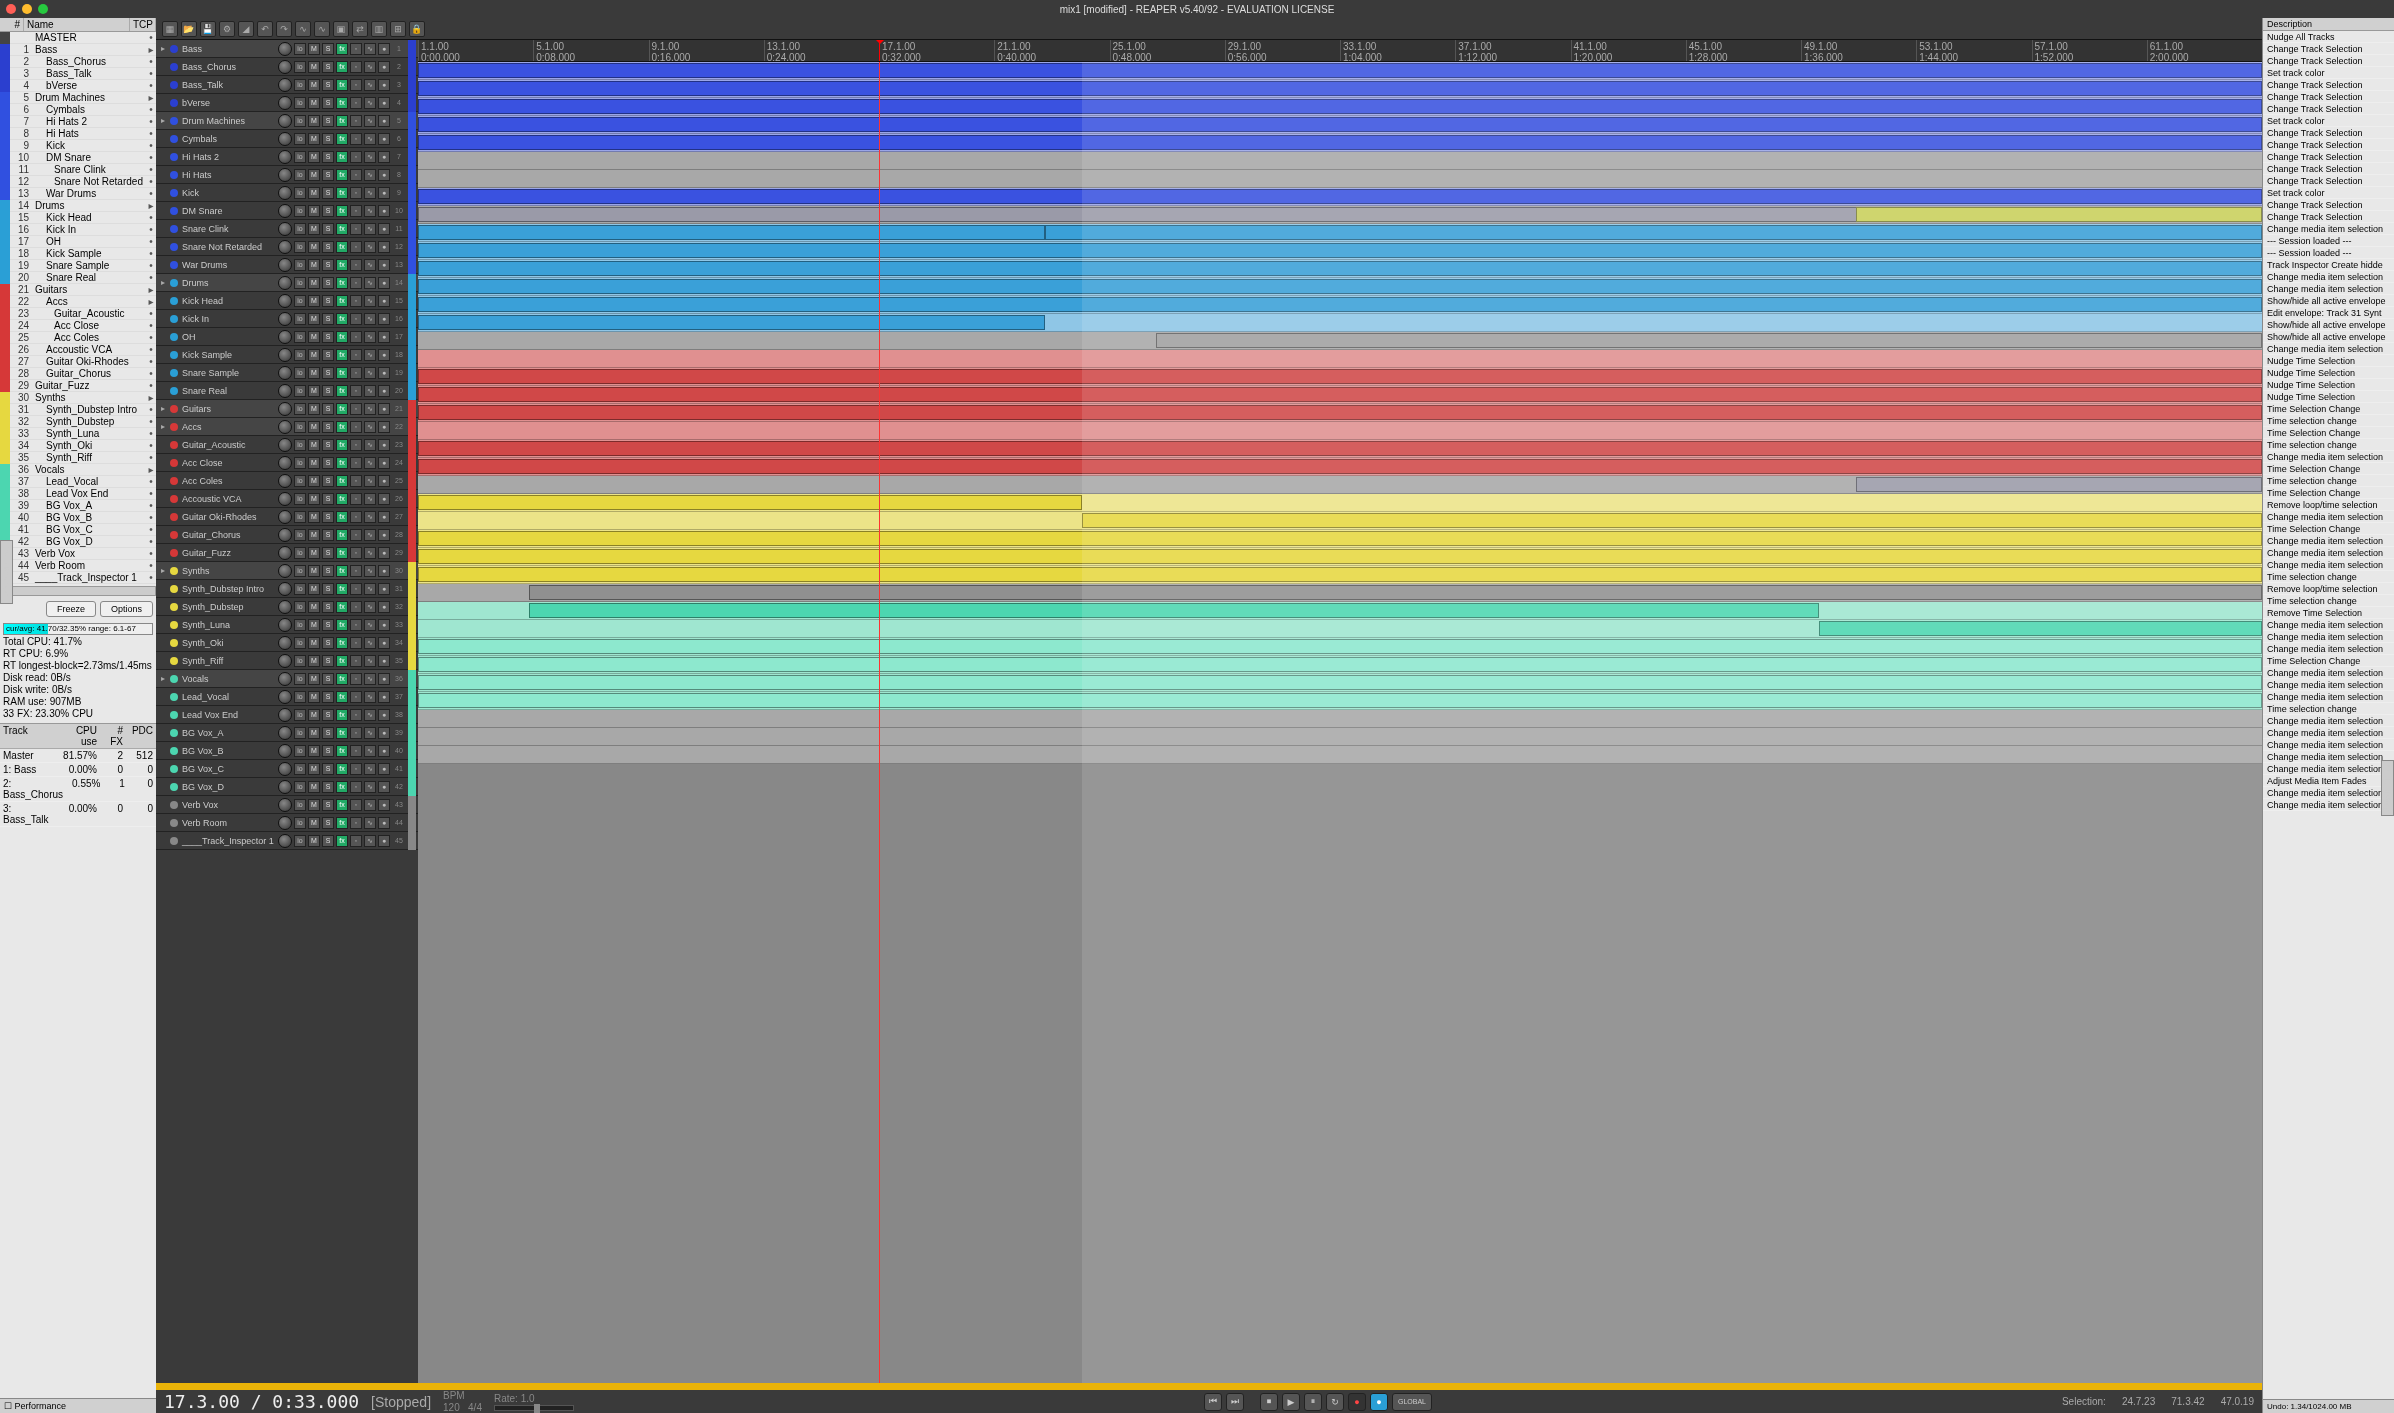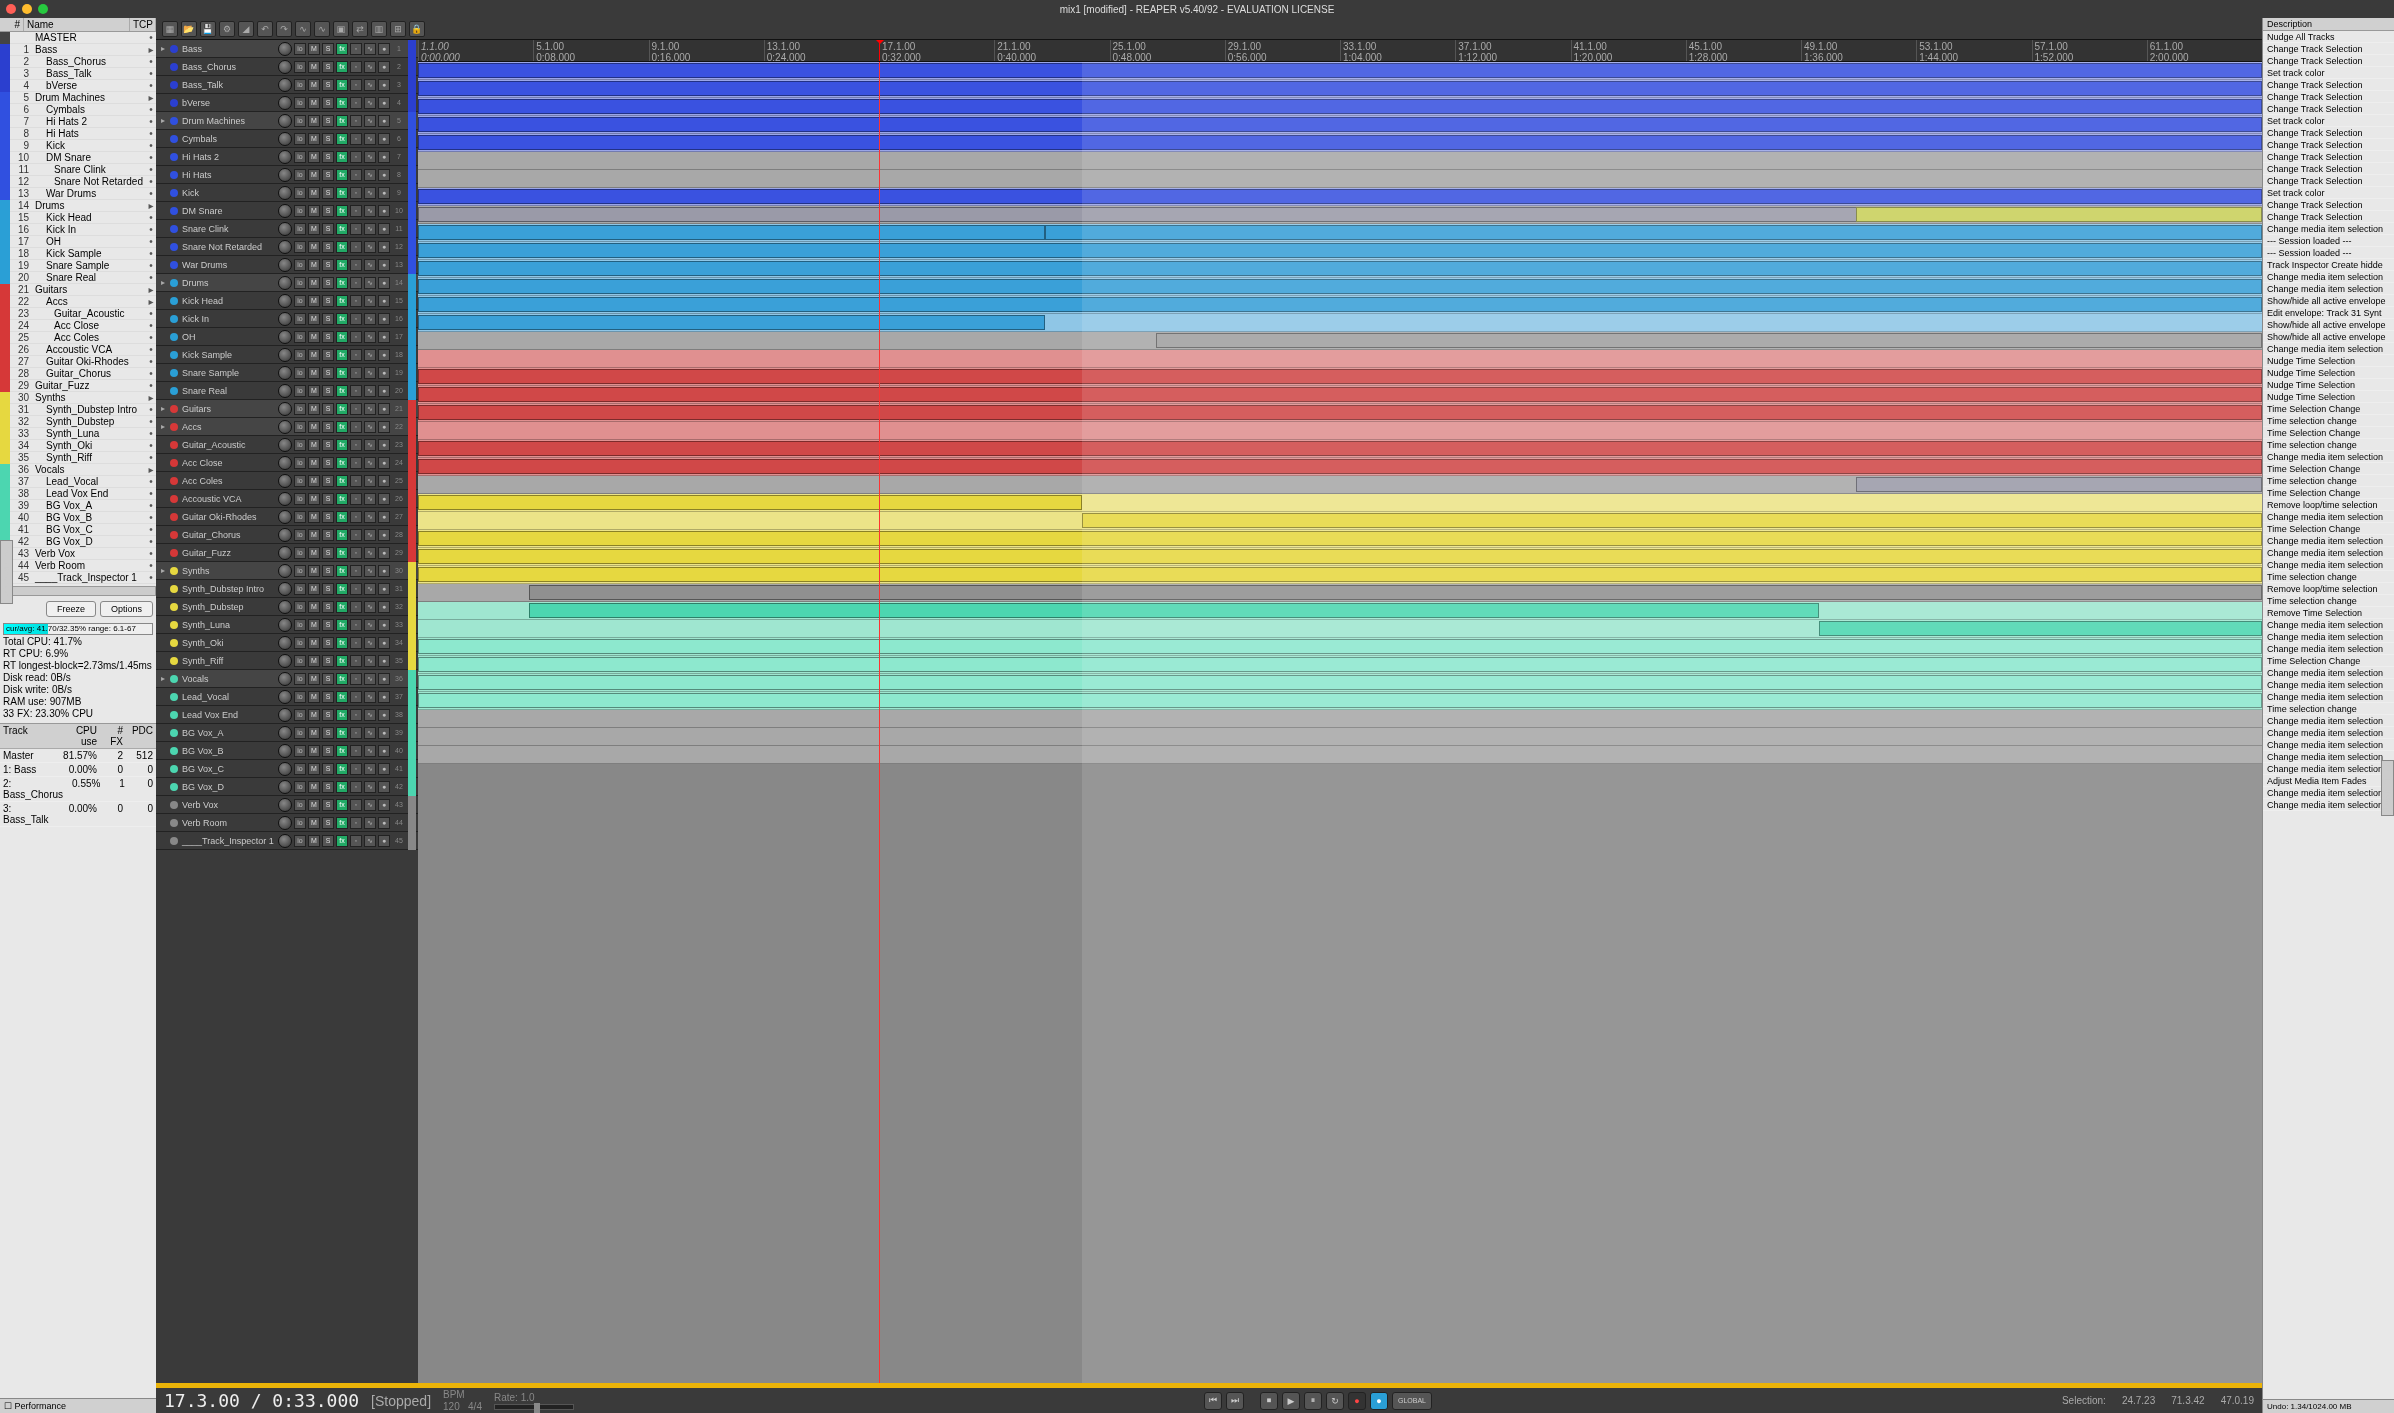--- a/index.html
+++ b/index.html
@@ -75,21 +75,21 @@
 .lanes { flex:1; overflow:hidden; position:relative; }
 .lane { height:18px; border-bottom:1px solid rgba(0,0,0,0.25); position:relative; }
 .lane .clip{position:absolute;top:1px;bottom:1px;border:1px solid rgba(0,0,0,0.4);}
 .overlay-sel{position:absolute;top:0;bottom:0;background:rgba(255,255,255,0.12);pointer-events:none;}
 .playhead{position:absolute;top:0;bottom:0;width:1px;background:#f33;pointer-events:none;}
 
 
 .hintbar{height:14px;background:#2a2a2a;color:#9c9;font-size:9px;padding:1px 6px;border-top:1px solid #111;}
 
 
-.transport { height:30px; background:#3a3a3a; display:flex; align-items:center; padding:0 8px; gap:12px; border-top:5px solid #eab308; color:#ddd; }
+.transport { height:30px; background:#3a3a3a; display:flex; align-items:center; padding:0 8px; gap:12px; border-top:7px solid #eab308; color:#ddd; }
 .transport .big{font-size:18px;color:#eee;font-family:monospace;}
 .transport .state{font-size:14px;color:#aaa;}
 .transport .mini{font-size:8px;color:#888;line-height:1.2;}
 .tctrls{display:flex;gap:4px;margin-left:auto;margin-right:auto;}
 .tctrls .pb{width:18px;height:18px;background:#555;border:1px solid #222;border-radius:3px;display:flex;align-items:center;justify-content:center;color:#ccc;font-size:9px;}
 .pb.rec{background:#333;color:#f44;}
 .transport .right{font-size:9px;color:#aaa;display:flex;gap:16px;}
 
 
 .right-col .hdr{background:#d0d0d0;border-bottom:1px solid #999;padding:1px 4px;font-size:9px;}
@@ -1147,21 +1147,21 @@
    <span class="sq fx">fx</span>
    <span class="sq">◦</span>
    <span class="sq">∿</span>
    <span class="sq">●</span>
    <span class="idx">45</span>
    <span class="colbar" style="background:#888"></span>
           </div>
         </div>
       <div class="arrange">
         <div class="ruler" id="ruler">
-            <div class="mk" style="left: 0%; font-style: italic;">1.1.00<br>0:00.000</div>
+            <div class="mk" style="left: 0%;">1.1.00<br>0:00.000</div>
             <div class="mk" style="left: 6.25%;">5.1.00<br>0:08.000</div>
             <div class="mk" style="left: 12.5%;">9.1.00<br>0:16.000</div>
             <div class="mk" style="left: 18.75%;">13.1.00<br>0:24.000</div>
             <div class="mk" style="left: 25%;">17.1.00<br>0:32.000</div>
             <div class="mk" style="left: 31.25%;">21.1.00<br>0:40.000</div>
             <div class="mk" style="left: 37.5%;">25.1.00<br>0:48.000</div>
             <div class="mk" style="left: 43.75%;">29.1.00<br>0:56.000</div>
             <div class="mk" style="left: 50%;">33.1.00<br>1:04.000</div>
             <div class="mk" style="left: 56.25%;">37.1.00<br>1:12.000</div>
             <div class="mk" style="left: 62.5%;">41.1.00<br>1:20.000</div>

